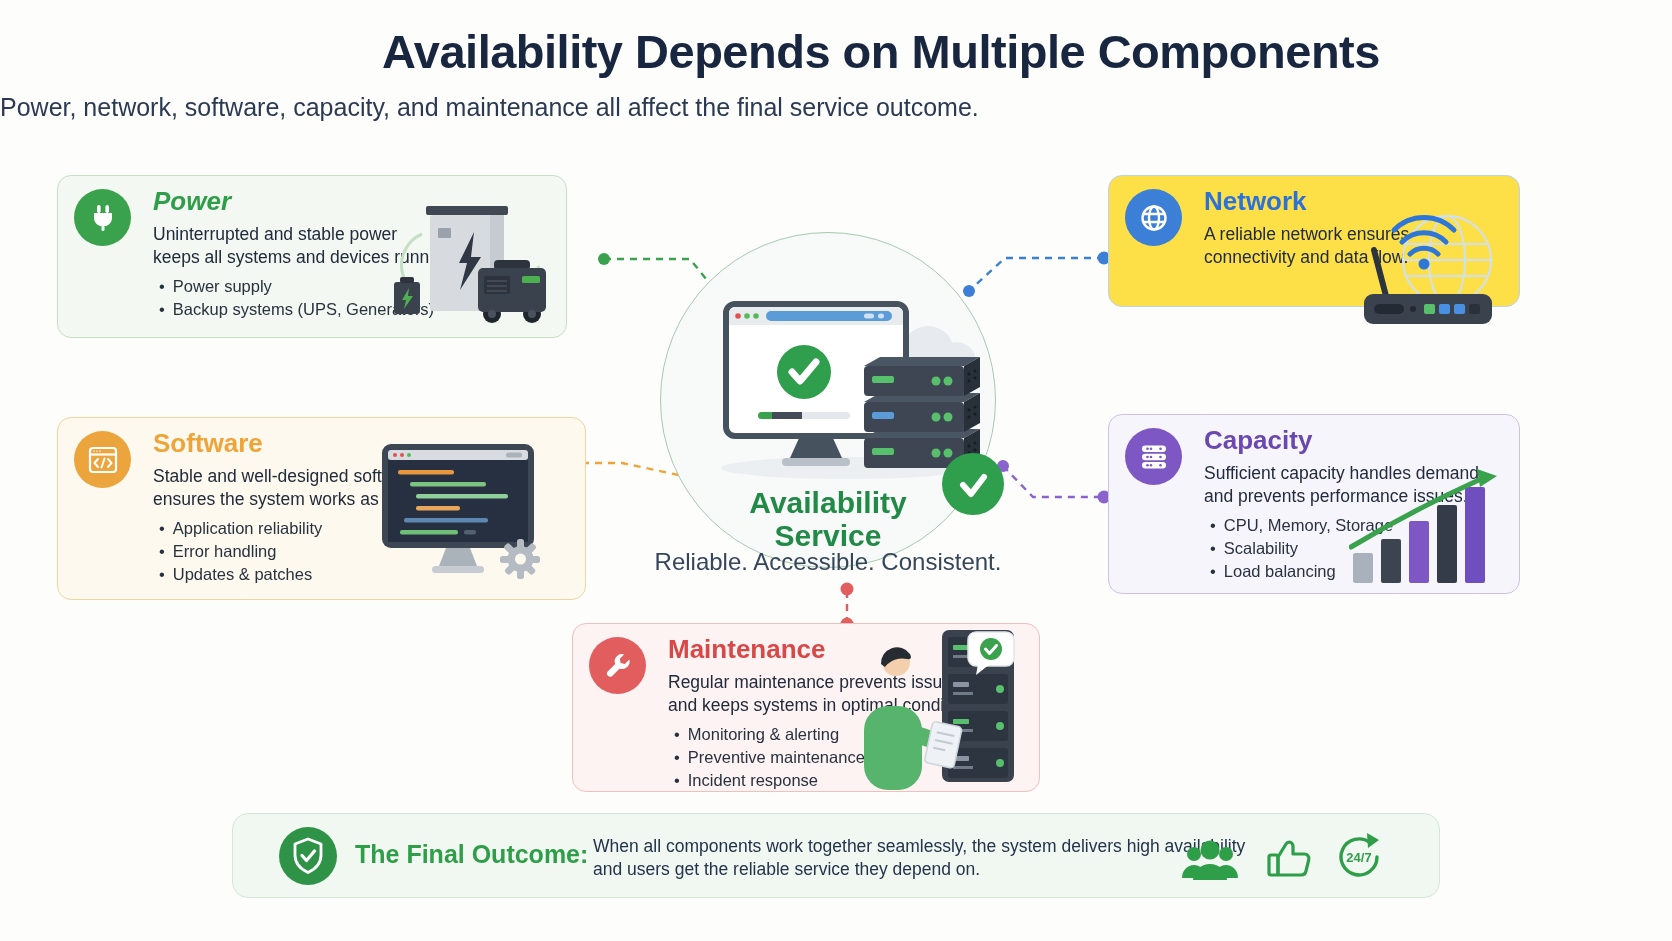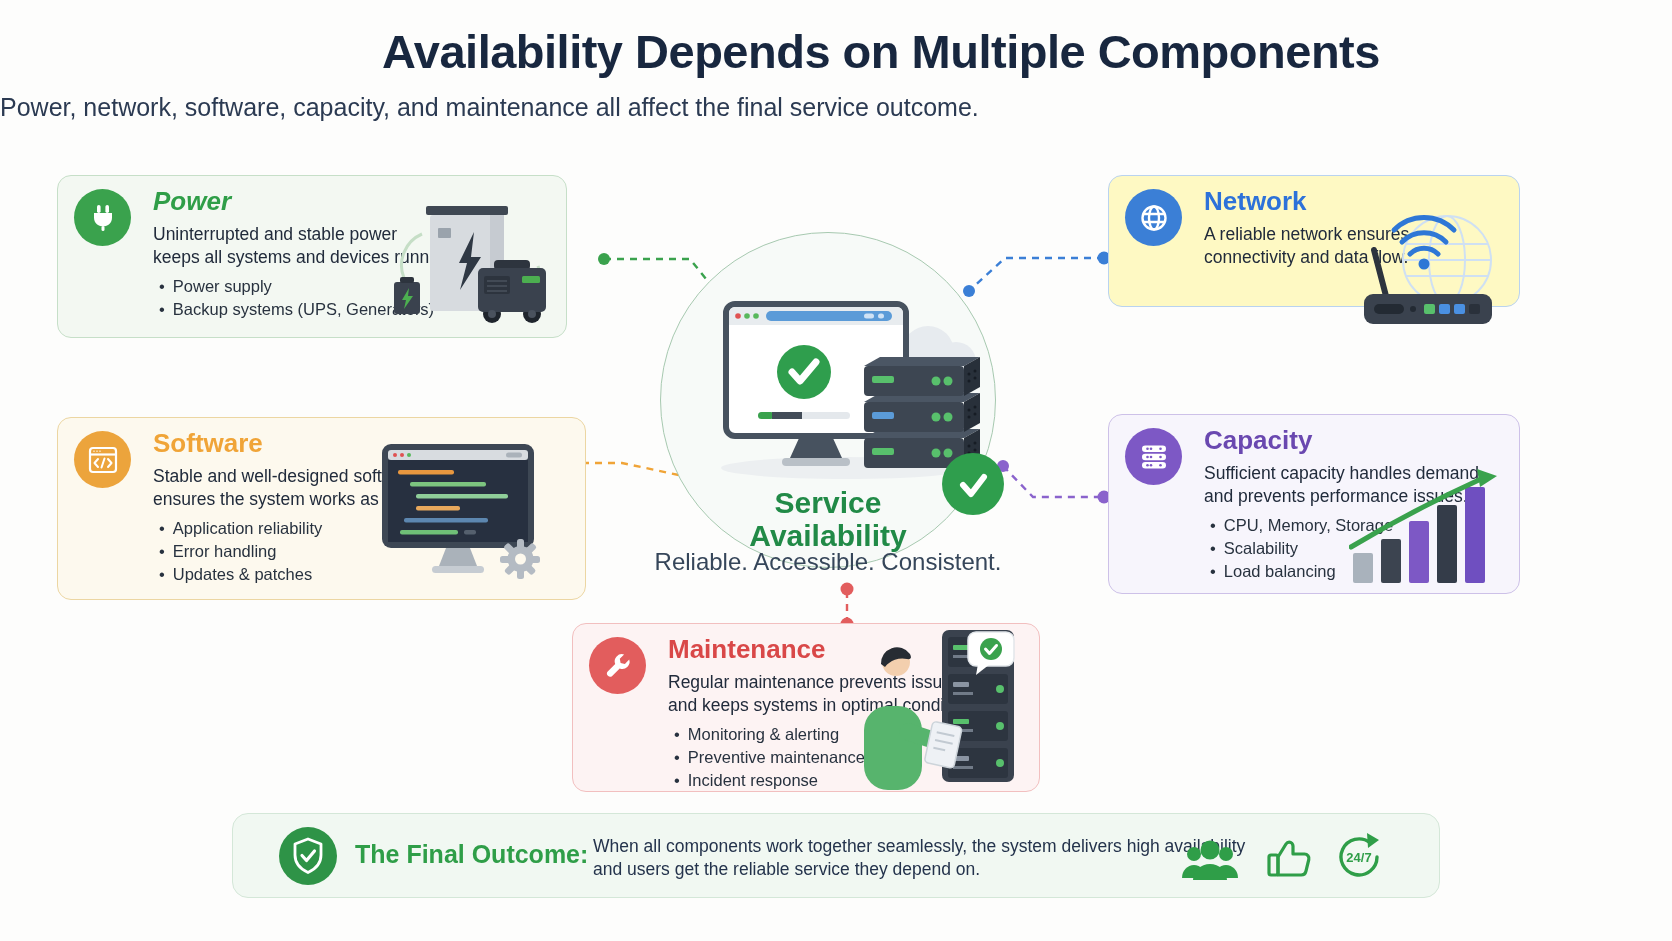--- a/index.html
+++ b/index.html
@@ -13,21 +13,21 @@
   .card-icon{position:absolute;left:16px;top:13px;width:57px;height:57px;border-radius:50%;
              display:flex;align-items:center;justify-content:center;}
   .card-title{position:absolute;left:95px;top:10px;margin:0;font-size:26px;font-weight:bold;}
   .card-desc{position:absolute;left:95px;top:47px;font-size:17.5px;line-height:23px;color:#212b3b;}
   .bullets{position:absolute;left:101px;top:99px;margin:0;padding:0;list-style:none;
            font-size:16.5px;line-height:23px;color:#28323f;}
   .bullets li::before{content:"•";margin-right:8px;}
   .illu{position:absolute;}
   .power-card{left:57px;top:175px;width:510px;height:163px;background:#f3f8f2;border-color:#c6dfc8;}
   .power-card .card-title{color:#2f9e48;font-style:italic;}
-  .network-card{left:1108px;top:175px;width:412px;height:132px;background:#fef9c3;border-color:#b9d3f0;}
+  .network-card{left:1108px;top:175px;width:412px;height:132px;background:#fde047;border-color:#b9d3f0;}
   .network-card .card-title{color:#2d72d9;}
   .software-card{left:57px;top:417px;width:529px;height:183px;background:#fdf9ee;border-color:#ecd6a2;}
   .software-card .card-title{color:#f0a437;}
   .capacity-card{left:1108px;top:414px;width:412px;height:180px;background:#f7f5fc;border-color:#cdc1e8;}
   .capacity-card .card-title{color:#6a48b0;}
   .maintenance-card{left:572px;top:623px;width:468px;height:169px;background:#fdf3f3;border-color:#f2bfbf;}
   .maintenance-card .card-title{color:#d94848;}
   .center-circle{position:absolute;left:660px;top:232px;width:336px;height:336px;border-radius:50%;
                  background:#f7faf8;border:1.5px solid #a7c9b0;box-sizing:border-box;}
   .center-illu{position:absolute;left:696px;top:296px;}
@@ -135,22 +135,22 @@
           <circle cx="273" cy="121" r="1.5"></circle>
           <circle cx="279" cy="118" r="1.5"></circle>
         <circle cx="273" cy="150" r="1.5"></circle>
           <circle cx="279" cy="147" r="1.5"></circle>
           <circle cx="273" cy="157" r="1.5"></circle>
           <circle cx="279" cy="154" r="1.5"></circle>
       </g>
     </g>
   </svg>
   <div class="center-text">
+    <div class="line">Availability</div>
     <div class="line">Service</div>
-    <div class="line">Availability</div>
   </div>
   <div class="center-tagline">Reliable. Accessible. Consistent.</div>
   <div class="check-badge">
     <svg width="38" height="38" viewBox="0 0 38 38">
         <path d="M9 20 l8 9 13 -17" stroke="#ffffff" stroke-width="6" fill="none" stroke-linecap="round" stroke-linejoin="round"></path>
       </svg>
   </div>
 
   <div class="card power-card">
     <div class="card-icon" style="background:#3aa24d">

